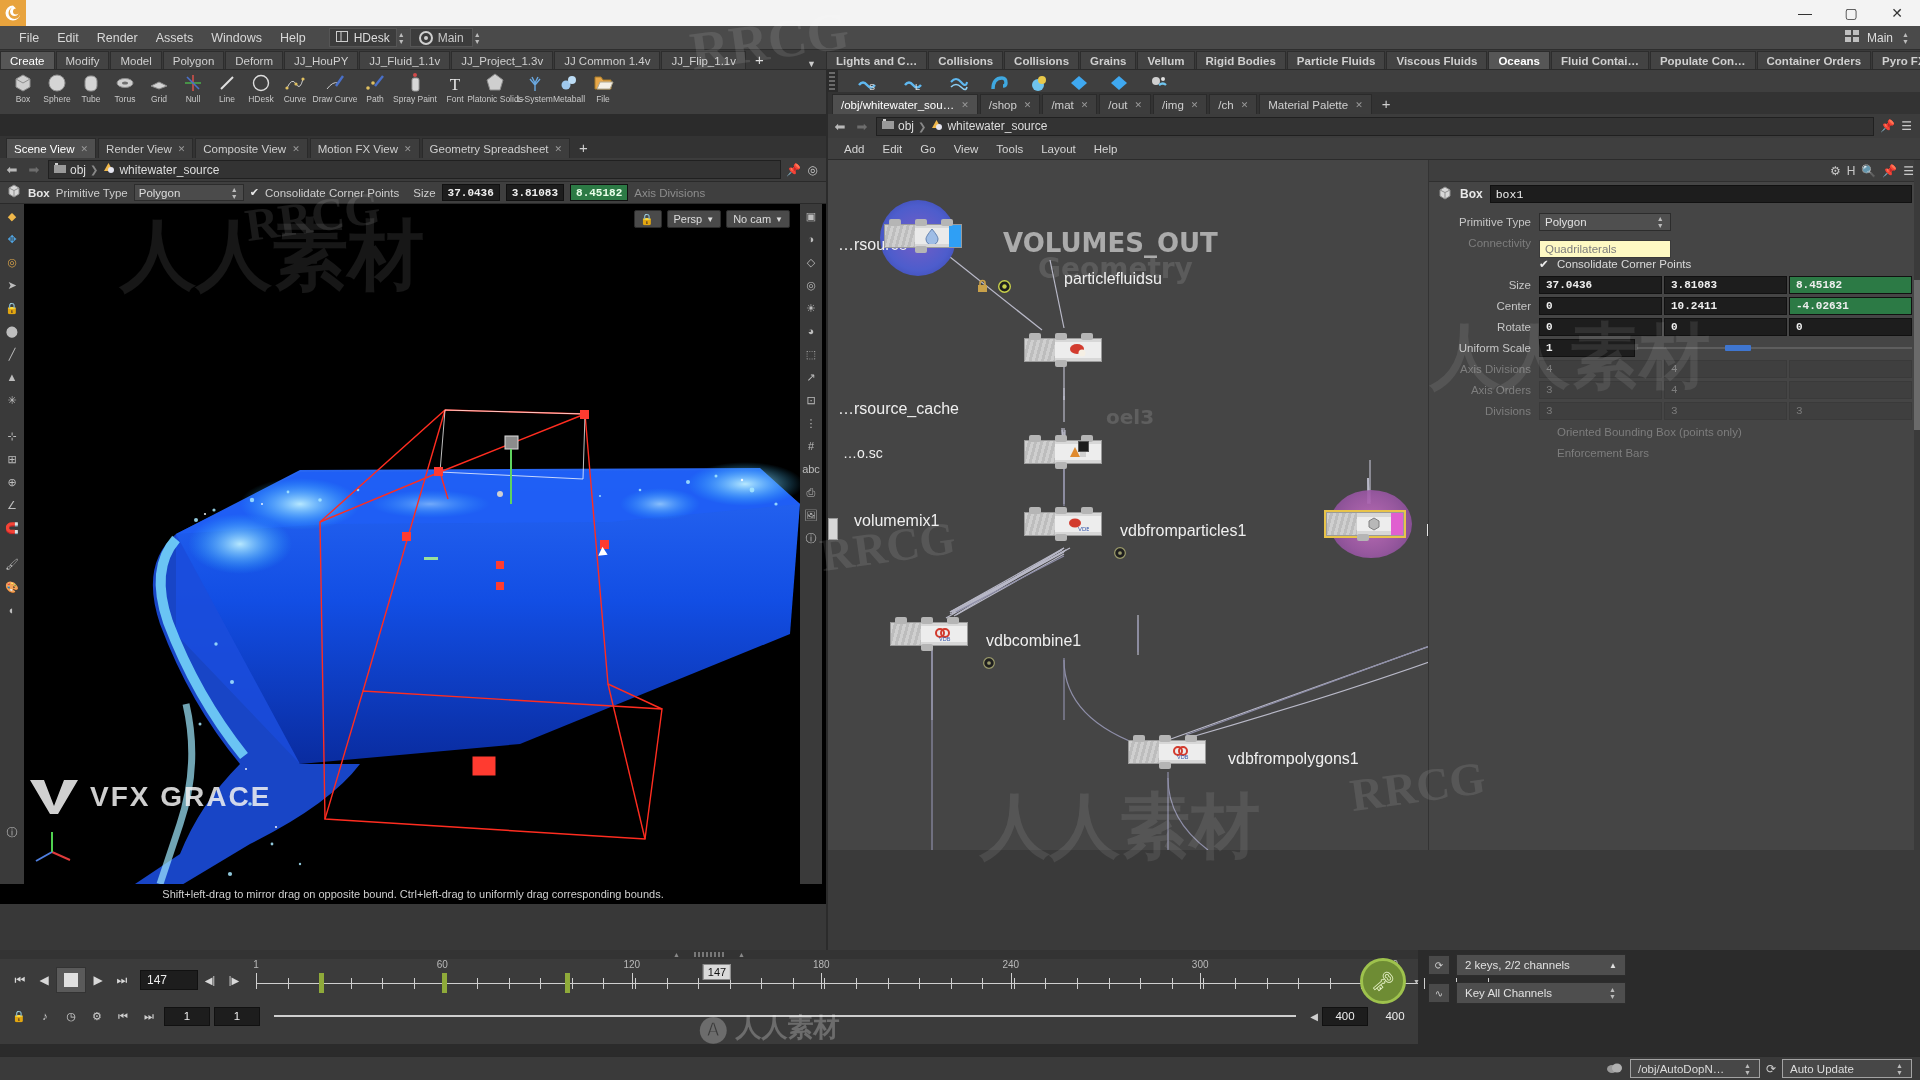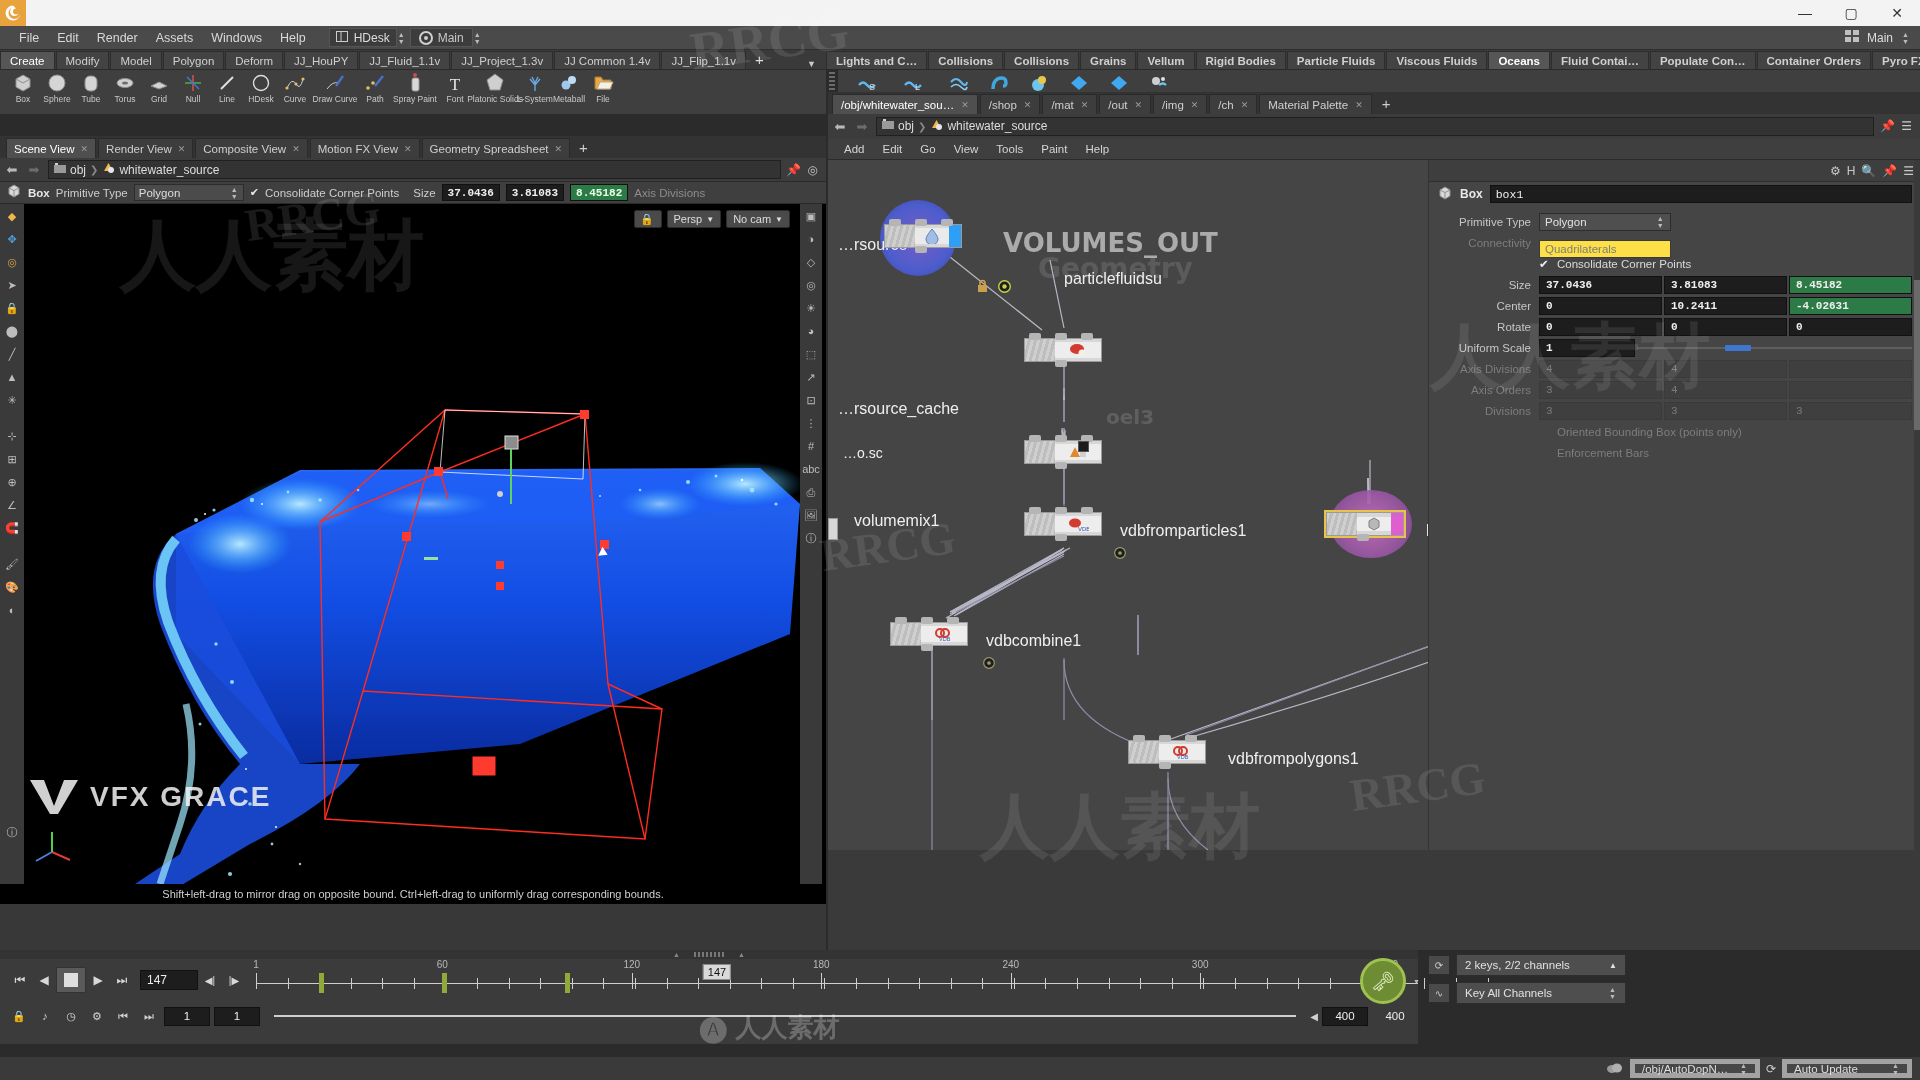--- a/index.html
+++ b/index.html
@@ -134,21 +134,21 @@
   .prow{display:flex;align-items:center;height:20px;margin-bottom:1px;}
   .plabel{width:110px;text-align:right;padding-right:8px;font-size:11.5px;color:#c6c6c6;}
   .plabel.dim{color:#7d7d7d;}
   .pfields{flex:1;display:flex;gap:2px;padding-right:8px;}
   .pf{flex:1;background:#1d1d1d;border:1px solid #111;height:18px;display:flex;align-items:center;
      padding:0 6px;font-family:"Liberation Mono",monospace;font-size:11px;font-weight:bold;color:#efefef;}
   .pf.green{background:#2c7a45;}
   .pf.dim{background:#3f3f3f;border-color:#3a3a3a;color:#7b7b7b;font-weight:normal;}
   .pcombo{flex:1;background:#4f4f4f;border:1px solid #2c2c2c;height:18px;display:flex;
      align-items:center;justify-content:space-between;padding:0 5px;font-size:11.5px;color:#e0e0e0;}
-  .pcombo.dim{background:#fde047;color:#7d7d7d;border-color:#3a3a3a;margin-top:12px;}
+  .pcombo.dim{background:#fef9c3;color:#7d7d7d;border-color:#3a3a3a;margin-top:12px;}
   .slider{flex:1;height:18px;display:flex;align-items:center;position:relative;}
   .slider .track{width:100%;height:2px;background:#5e5e5e;}
   .slider .knob{position:absolute;left:32%;width:26px;height:6px;background:#3f76d0;border-radius:1px;}
   .pcheck{display:flex;align-items:center;gap:6px;font-size:11.5px;color:#dadada;}
 
   
   #playbar{position:absolute;left:0;top:950px;width:1418px;height:94px;background:#3b3b3b;}
   .tl-scrollrow{height:9px;background:#333;display:flex;align-items:center;justify-content:center;gap:14px;}
   .tl-scrollrow .tri{font-size:7px;color:#888;}
   .tl-grip{width:30px;height:5px;background:repeating-linear-gradient(to right,#777 0 2px,transparent 2px 4px);}
@@ -177,21 +177,21 @@
      display:flex;align-items:center;justify-content:center;color:#e8f3c9;font-size:19px;}
   .kfield{height:22px;background:#4e4e4e;border:1px solid #2d2d2d;display:flex;align-items:center;
      justify-content:space-between;padding:0 8px;font-size:11.5px;color:#e0e0e0;width:170px;}
   .ksmall{width:22px;height:20px;background:#4a4a4a;border:1px solid #2c2c2c;display:flex;
      align-items:center;justify-content:center;font-size:10px;color:#ccc;}
 
   
   #statusbar{position:absolute;left:0;top:1056px;width:1920px;height:24px;background:#3a3a3a;
      border-top:1px solid #2a2a2a;display:flex;align-items:center;}
   #statusbar .sright{position:absolute;right:0;display:flex;align-items:center;gap:6px;padding-right:8px;}
-  .scombo{height:19px;background:#474747;border:5px solid #a3a3a3;display:flex;align-items:center;
+  .scombo{height:19px;background:#474747;border:1px solid #a3a3a3;display:flex;align-items:center;
      justify-content:space-between;gap:8px;padding:0 7px;font-size:11.5px;color:#ddd;}
 
   
   .wm{position:absolute;color:rgba(255,255,255,0.10);font-weight:bold;pointer-events:none;
      font-family:"Liberation Serif",serif;}
   .wm2{position:absolute;color:rgba(255,255,255,0.09);font-weight:bold;pointer-events:none;
      font-family:"DejaVu Sans",sans-serif;}
   .vfx{position:absolute;left:28px;bottom:88px;display:flex;align-items:center;gap:8px;opacity:.85;}
   .vfx .vt{font-size:28px;font-weight:bold;color:#f2f2f2;letter-spacing:2px;}
   .cursor{position:absolute;width:0;height:0;border-left:8px solid #fff;
@@ -827,21 +827,21 @@
         <span>☰</span>
       </div>
     </div>
 
     <div class="netmenu" id="network-menu">
         <div class="mi">Add</div>
         <div class="mi">Edit</div>
         <div class="mi">Go</div>
         <div class="mi">View</div>
         <div class="mi">Tools</div>
-        <div class="mi">Paint</div>
+        <div class="mi">Layout</div>
         <div class="mi">Help</div>
       </div>
 
     <div id="netcanvas">
 
       <div class="wm2" style="left:175px;top:68px;font-size:26px;color:rgba(255,255,255,0.55);">VOLUMES_OUT</div>
       <div class="wm2" style="left:210px;top:92px;font-size:28px;color:rgba(255,255,255,0.12);">Geometry</div>
       <div class="wm2" style="left:278px;top:245px;font-size:20px;color:rgba(255,255,255,0.14);">oel3</div>
 
       <svg width="1092" height="690" style="position:absolute;left:0;top:0;">

